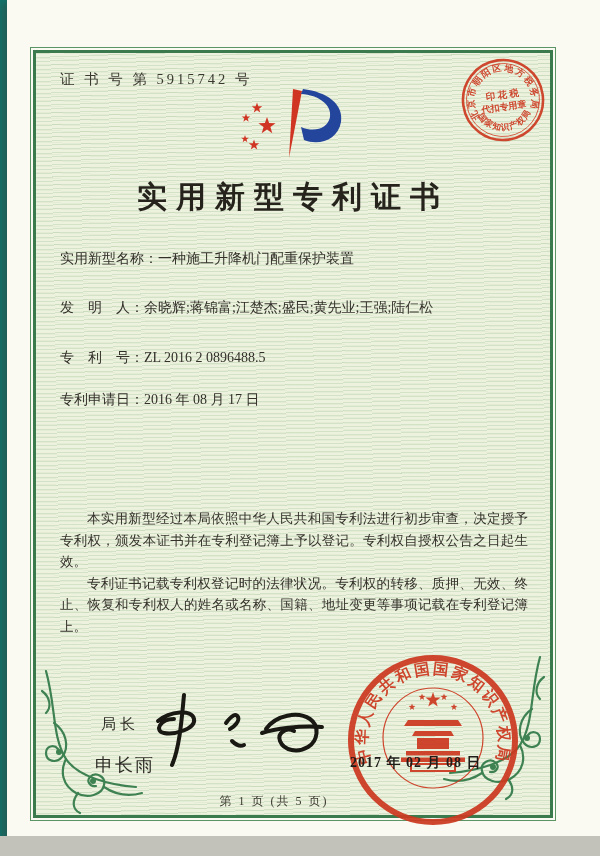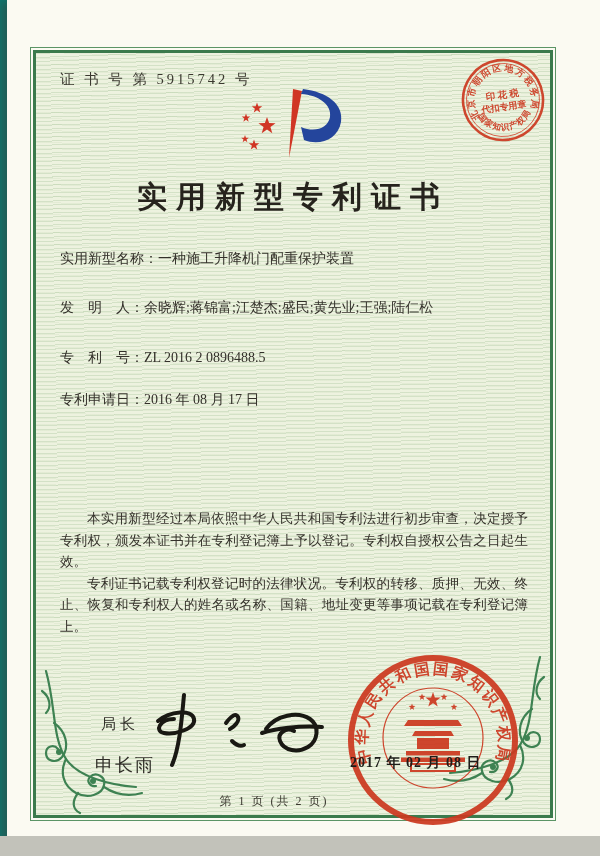--- a/index.html
+++ b/index.html
@@ -163,19 +163,19 @@
                 <path d="M34,92 C28,104 30,118 44,126 C56,132 70,128 72,118 C74,110 64,104 58,110 C54,114 58,120 64,119"></path>
                 <path d="M46,126 C40,134 40,142 48,146"></path>
                 <path d="M72,120 C84,128 96,130 110,126"></path>
                 <path d="M10,24 C18,30 20,40 14,46"></path>
               </g>
               <circle cx="27" cy="85" r="3" fill="#3e8252"></circle>
               <circle cx="61" cy="114" r="3" fill="#3e8252"></circle>
             </g>
           </svg>
 
-          <div class="abs footer">第 1 页 (共 2 页)</div>
+          <div class="abs footer">第 1 页 (共 5 页)</div>
 
         </div>
       </div>
     </div>
   </div>
 </div>
 
 </body></html>

